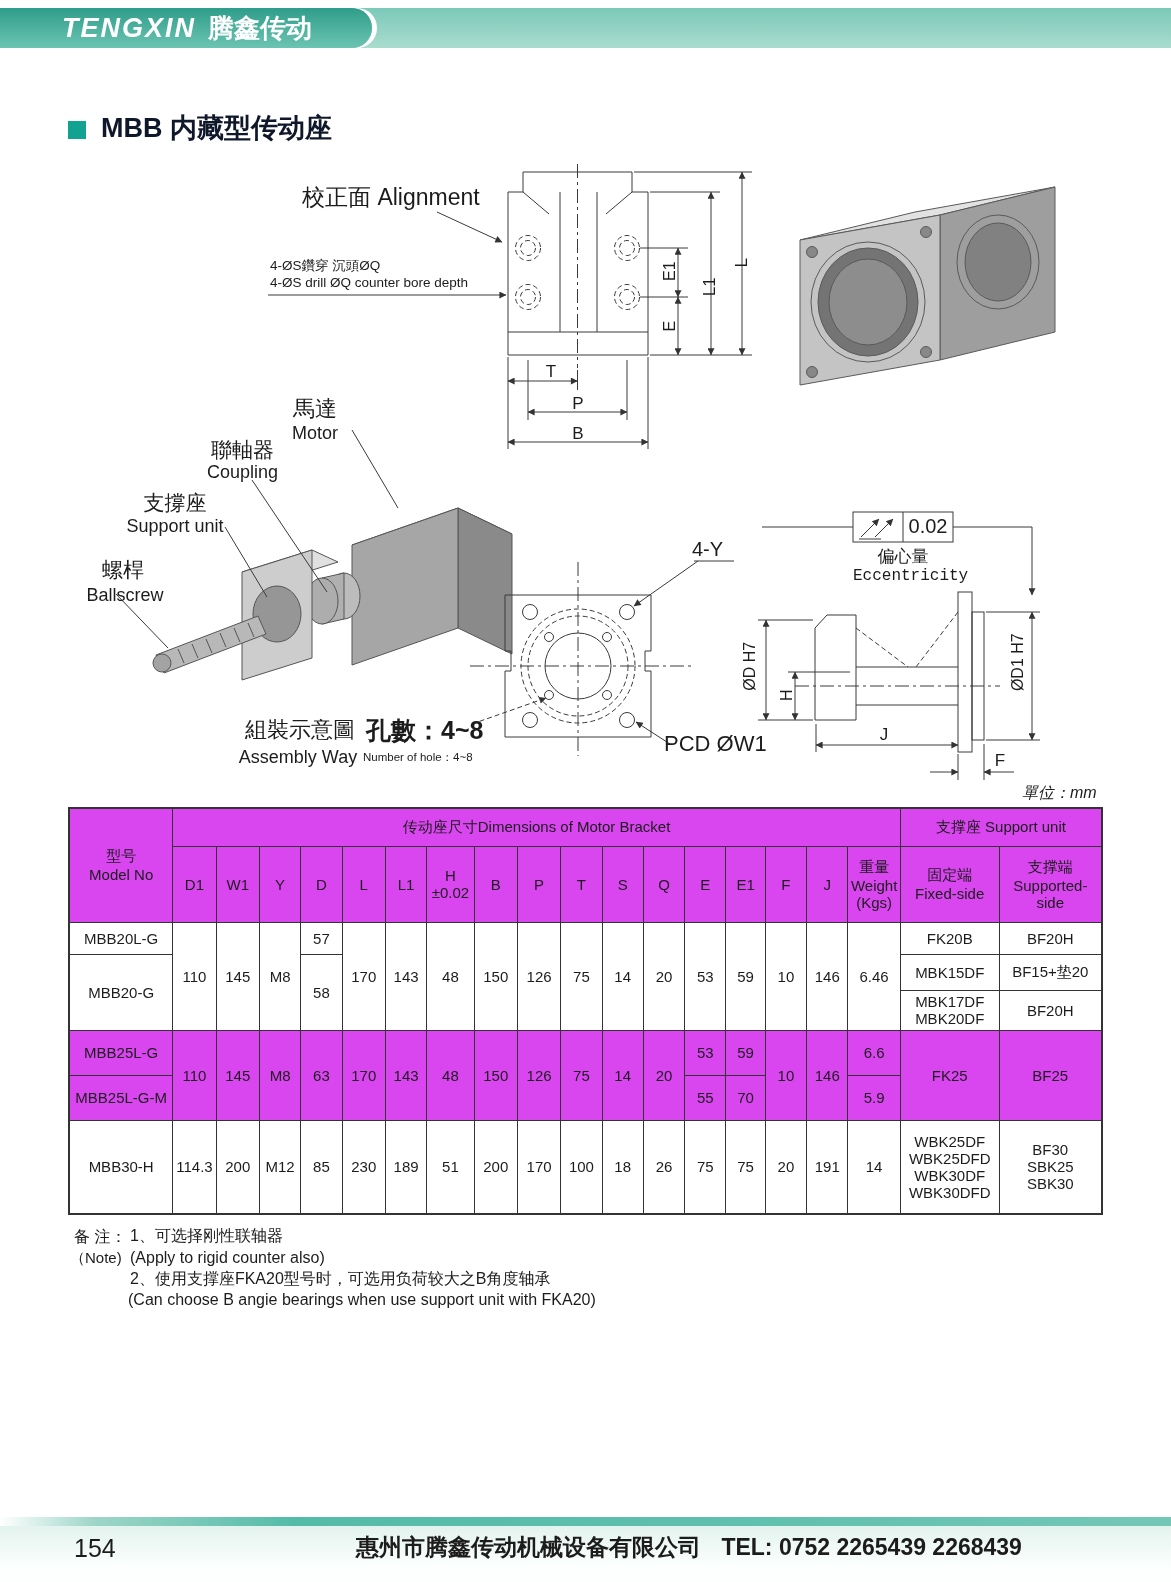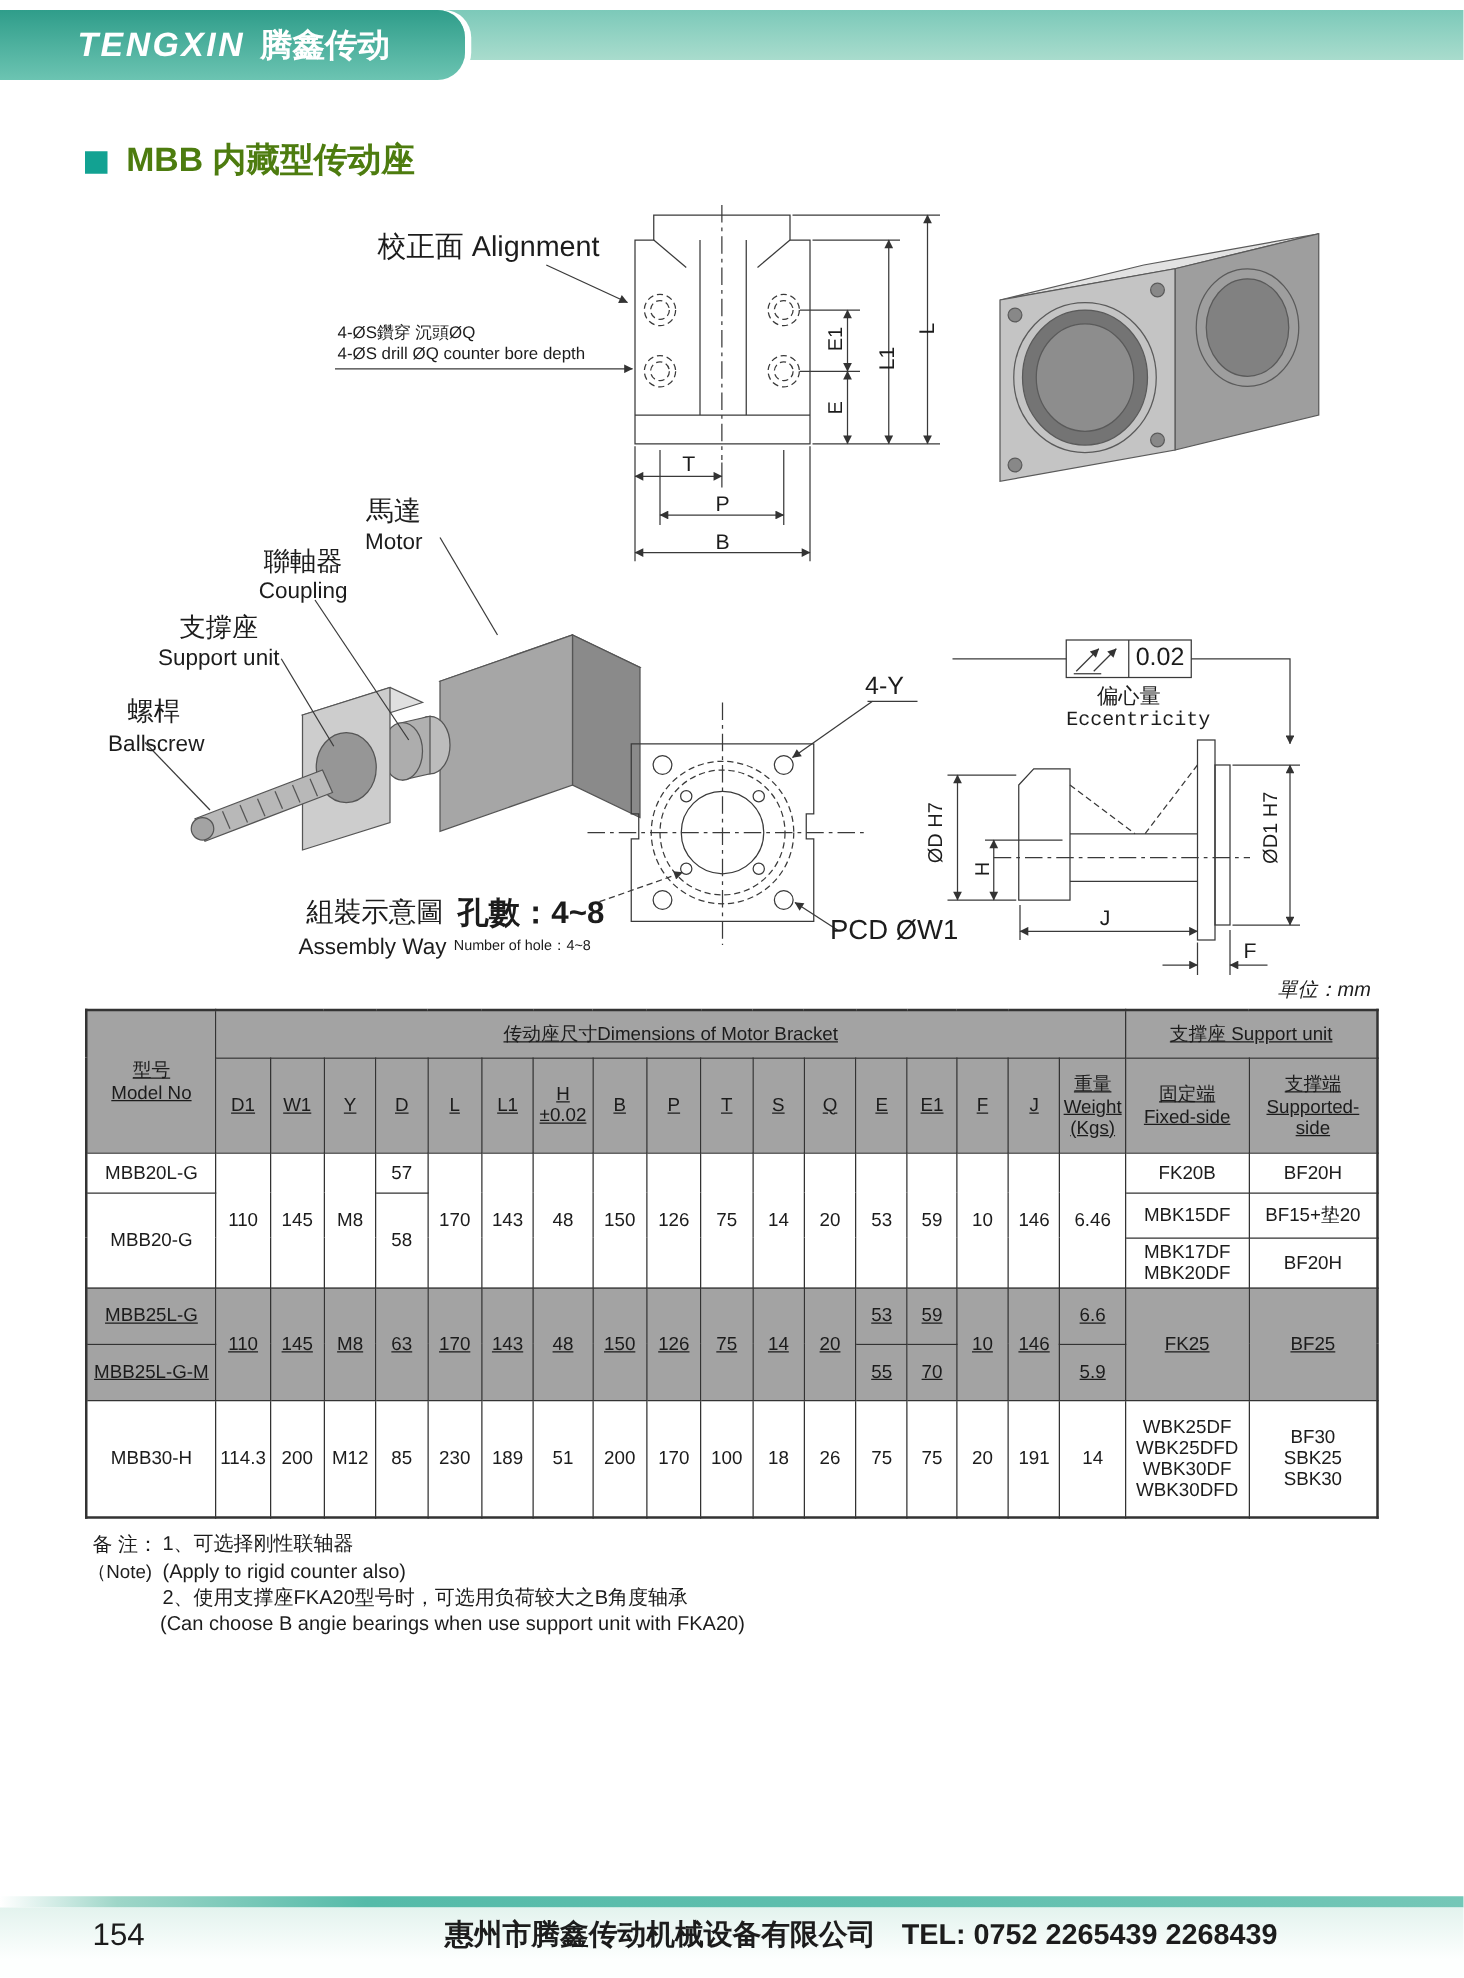--- a/index.html
+++ b/index.html
@@ -6,39 +6,39 @@
   .page{position:relative;width:1171px;height:1582px;background:#fff;overflow:hidden;
         font-family:"Liberation Sans",sans-serif;color:#222;}
   .abs{position:absolute;}
   .lbl{position:absolute;color:#1c1c1c;white-space:nowrap;line-height:1.15;}
   .c{text-align:center;}
   .pre{white-space:pre-line;}
   .rot{transform:rotate(-90deg);}
   
   .topbar{position:absolute;left:0;top:8px;right:0;height:40px;
           background:linear-gradient(180deg,#7cc9b9,#a9dccd);}
-  .logobar{position:absolute;left:0;top:8px;width:372px;height:56px;
+  .logobar{position:absolute;left:0;top:8px;width:372px;height:40px;
            background:linear-gradient(180deg,#2f9d8a,#6cc4b2);
            border-radius:0 22px 22px 0;box-shadow:5px 0 0 #ffffff;
            display:flex;align-items:center;padding-left:62px;box-sizing:border-box;}
   .logo-en{font-style:italic;font-weight:800;font-size:27px;letter-spacing:2px;color:#fff;}
   .logo-cn{font-weight:700;font-size:26px;color:#fff;margin-left:12px;}
   
   .bullet{position:absolute;left:68px;top:121px;width:18px;height:18px;background:#12a292;}
-  .pg-title{position:absolute;left:101px;top:110px;font-size:27px;font-weight:700;color:#4d7c0f;}
+  .pg-title{position:absolute;left:101px;top:110px;font-size:27px;font-weight:700;color:#0f172a;}
   
   .da{stroke:#3a3a3a;stroke-width:1;fill:none;}
   .dash{stroke-dasharray:5 3;}
   .cl{stroke-dasharray:14 4 3 4;}
   
   table.spec{border-collapse:collapse;table-layout:fixed;position:absolute;left:68px;top:807px;
              width:1035px;border:2px solid #333;font-size:15px;background:#fff;}
   .spec th,.spec td{border:1px solid #333;text-align:center;vertical-align:middle;
                     padding:0 2px;font-weight:normal;color:#1c1c1c;}
-  .mint{background:#a3a3a3;text-decoration:underline;}
+  .mint{background:#d946ef;}
   
   .foot-band{position:absolute;left:0;top:1517px;right:0;height:9px;
              background:linear-gradient(90deg,#ffffff 0%,#9ed6c8 8%,#55bba9 25%,#5fbfae 60%,#74c7b7 100%);}
   .foot-body{position:absolute;left:0;top:1526px;right:0;height:56px;
              background:linear-gradient(180deg,#e3f3ee,#fdfffe 75%);}
 </style>
 </head>
 <body>
 
 <div class="page">

